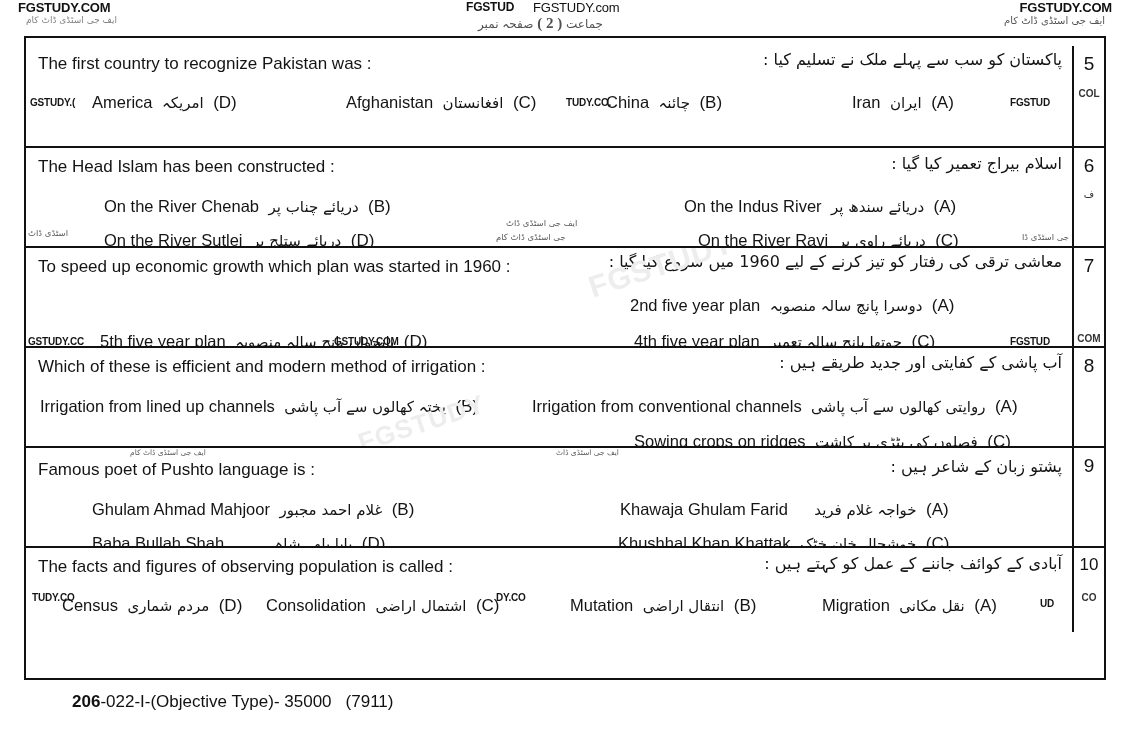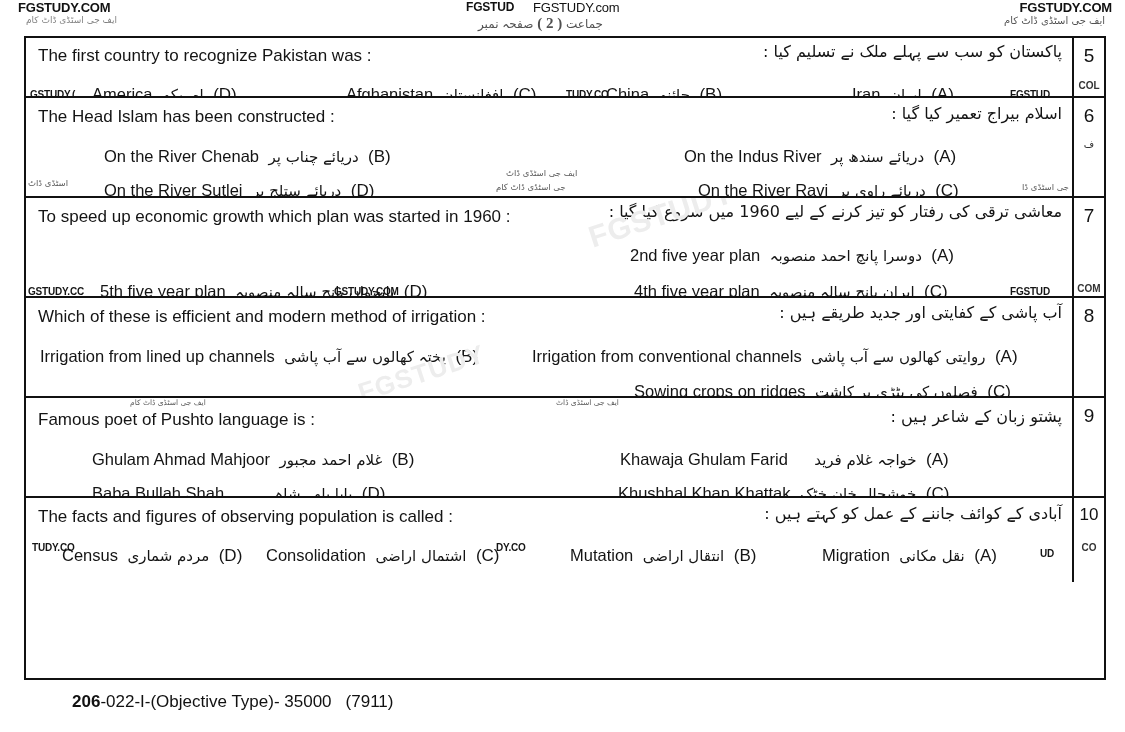--- a/index.html
+++ b/index.html
@@ -48,21 +48,21 @@
     border: 2px solid #111;
     border-collapse: collapse;
     background: #fff;
   }
   .qrow {
     display: flex; width: 100%;
     border-bottom: 2px solid #111;
     position: relative;
   }
   .qrow:last-child { border-bottom: none; }
-  .qrow.h2 { height: 60px; }
+  .qrow.h2 { height: 102px; margin-top: 8px; }
   .qrow.h3 { height: 100px; }
   .qrow.h2b { height: 84px; }
 
   .qbody {
     flex: 1 1 auto; position: relative;
     padding: 0; overflow: hidden;
   }
   .qnum {
     flex: 0 0 32px; width: 32px;
     border-left: 2px solid #111;
@@ -230,26 +230,26 @@
     </div>
   </div>
 
   <div class="qrow h3">
     <div class="qbody">
       <span class="stem-en" style="top:9px">To speed up economic growth which plan was started in 1960 :</span>
       <span class="stem-ur" style="top:4px">معاشی ترقی کی رفتار کو تیز کرنے کے لیے 1960 میں شروع کیا گیا :</span>
 
       <span class="opt" style="left:604px; top:48px">
         <span class="en">2nd five year plan</span>
-        <span class="ur">دوسرا پانچ احمد منصوبہ</span>
+        <span class="ur">دوسرا پانچ سالہ منصوبہ</span>
         <span class="lbl">(A)</span>
       </span>
       <span class="opt" style="left:608px; top:84px">
         <span class="en">4th five year plan</span>
-        <span class="ur">ایران پانچ سالہ منصوبہ</span>
+        <span class="ur">چوتھا پانچ سالہ تعمیر</span>
         <span class="lbl">(C)</span>
       </span>
       <span class="opt" style="left:74px; top:84px">
         <span class="en">5th five year plan</span>
         <span class="ur">پانچواں پانچ سالہ منصوبہ</span>
         <span class="lbl">(D)</span>
       </span>
 
       <span class="wm" style="left:2px;   top:88px">GSTUDY.CC</span>
       <span class="wm" style="left:308px; top:88px">GSTUDY.COM</span>

